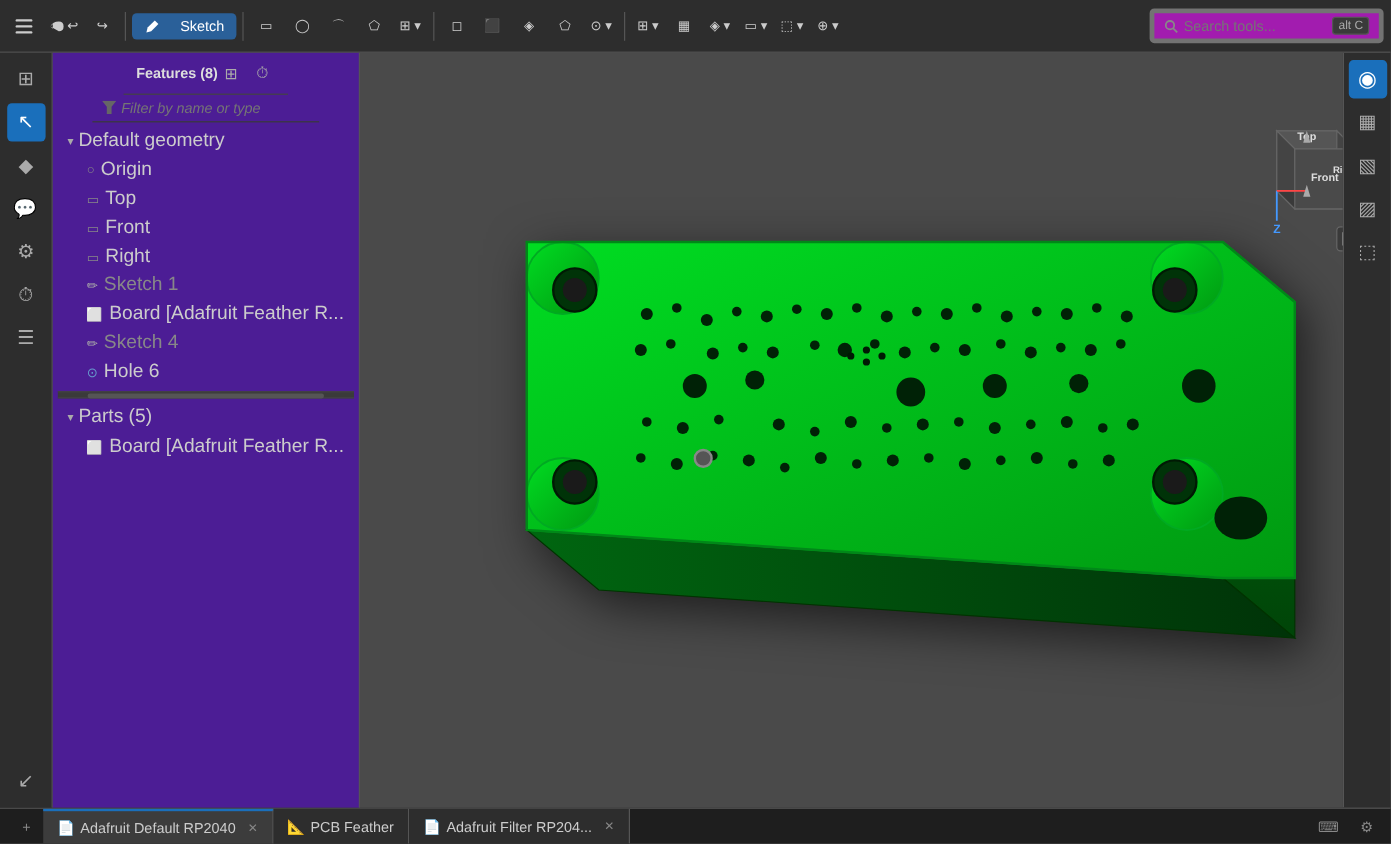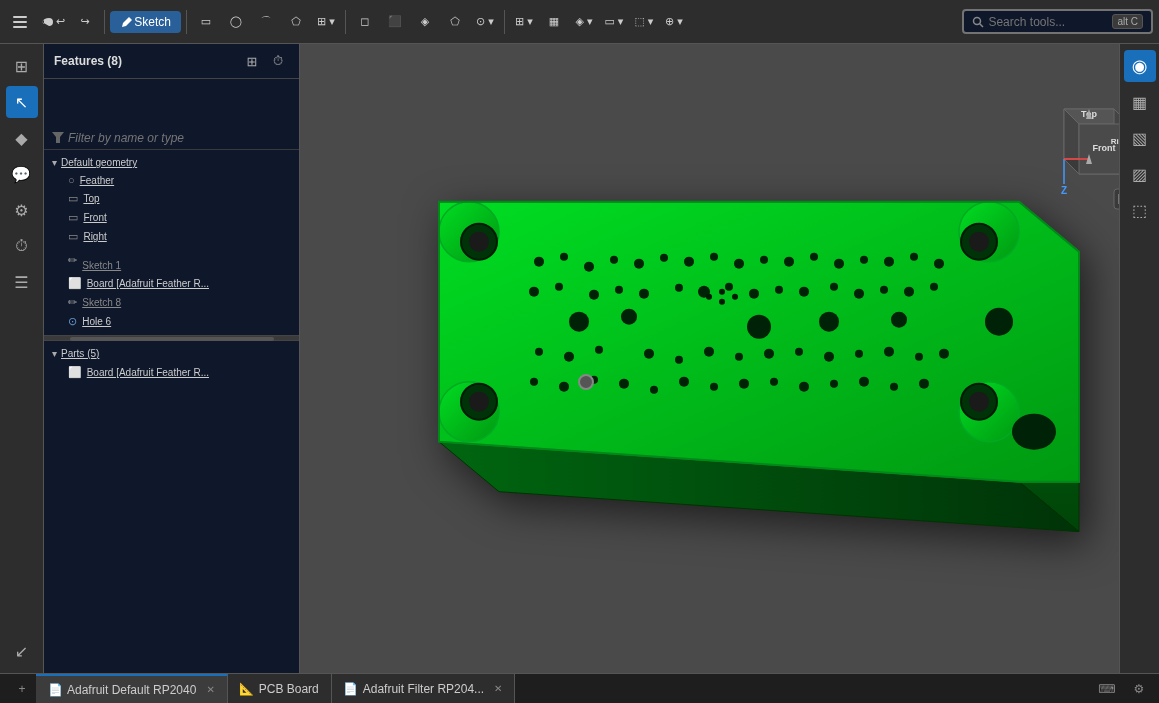--- a/index.html
+++ b/index.html
@@ -12,27 +12,27 @@
       padding: 0 6px; gap: 2px;
     }
     .tb-btn {
       display: flex; align-items: center; justify-content: center;
       height: 32px; min-width: 28px; padding: 0 4px;
       border-radius: 4px; cursor: pointer; color: #ccc;
       background: transparent; border: none; font-size: 11px;
     }
     .tb-separator { width: 1px; height: 24px; background: #555; margin: 0 3px; }
     .tb-sketch-btn {
-      display: flex; align-items: center; gap: 0;
+      display: flex; align-items: center; gap: 16px;
       padding: 4px 10px; background: #2a6099; color: #fff;
       border-radius: 4px; cursor: pointer; font-size: 12px;
     }
     .search-tools {
       margin-left: auto; display: flex; align-items: center;
-      background: #0f172a; border: 2px solid #737373; border-radius: 4px;
+      background: #a21caf; border: 4px solid #737373; border-radius: 4px;
       padding: 3px 8px; color: #888; font-size: 12px; gap: 4px;
     }
     .search-tools input {
       background: transparent; border: none; outline: none;
       color: #ccc; font-size: 12px; width: 120px;
     }
     .kbd {
       background: #3a3a3a; border: 1px solid #555; border-radius: 3px;
       padding: 1px 4px; font-size: 10px; color: #aaa;
     }
@@ -48,57 +48,57 @@
     }
     .icon-btn {
       width: 32px; height: 32px; display: flex; align-items: center;
       justify-content: center; border-radius: 4px; cursor: pointer;
       color: #aaa; font-size: 16px;
     }
     .icon-btn.active { background: #1a6fbb; color: #fff; }
 
     
     #feature-panel {
-      width: 256px; background: #0f172a; border-right: 1px solid #555;
-      display: flex; flex-direction: column;
+      width: 256px; background: #4c1d95; border-right: 1px solid #555;
+      display: flex; flex-direction: column; align-items: center;
     }
     #feature-header {
       display: flex; align-items: center; justify-content: space-between;
       padding: 6px 10px; border-bottom: 1px solid #444;
     }
     #feature-header-title { font-size: 12px; color: #ddd; font-weight: 600; }
     .feature-header-icons { display: flex; gap: 4px; }
     .small-icon-btn {
       width: 22px; height: 22px; display: flex; align-items: center;
       justify-content: center; border-radius: 3px; cursor: pointer; color: #aaa;
       font-size: 13px;
     }
 
     
     #filter-row {
       display: flex; align-items: center; padding: 4px 8px;
-      border-bottom: 1px solid #3a3a3a; gap: 4px; margin-top: 48px;
+      border-bottom: 1px solid #3a3a3a; gap: 4px;
     }
     #filter-input {
       flex: 1; background: transparent; border: none; outline: none;
       color: #888; font-size: 12px; font-style: italic;
     }
 
     
     #feature-tree { flex: 1; overflow-y: auto; padding: 4px 0; }
     .tree-section-header {
       display: flex; align-items: center; gap: 4px;
       padding: 3px 8px; cursor: pointer; color: #ccc;
     }
     .tree-item {
       display: flex; align-items: center; gap: 5px;
       padding: 3px 8px 3px 24px; cursor: pointer; color: #ccc;
     }
     .tree-icon { color: #888; font-size: 11px; }
-    .tree-label { font-size: 10px; text-decoration: underline; }
+    .tree-label { font-size: 16px; }
     .chevron { font-size: 10px; color: #aaa; }
 
     
     #parts-section { min-height: 80px; }
     .parts-item {
       display: flex; align-items: center; gap: 5px;
       padding: 4px 8px 4px 24px; cursor: pointer; color: #ccc;
     }
 
     
@@ -248,45 +248,45 @@
 
     <div id="feature-tree">
 
       <div class="tree-section-header">
         <span class="chevron">▾</span>
         <span class="tree-label">Default geometry</span>
       </div>
 
       <div class="tree-item">
         <span class="tree-icon">○</span>
-        <span class="tree-label">Feather</span>
+        <span class="tree-label">Origin</span>
       </div>
       <div class="tree-item">
         <span class="tree-icon">▭</span>
         <span class="tree-label">Top</span>
       </div>
       <div class="tree-item">
         <span class="tree-icon">▭</span>
         <span class="tree-label">Front</span>
       </div>
       <div class="tree-item">
         <span class="tree-icon">▭</span>
         <span class="tree-label">Right</span>
       </div>
       <div class="tree-item">
         <span class="tree-icon" style="color:#aaa;">✏</span>
-        <span class="tree-label" style="color:#888;margin-top:11px;">Sketch 1</span>
+        <span class="tree-label" style="color:#888;">Sketch 1</span>
       </div>
       <div class="tree-item">
         <span class="tree-icon" style="color:#6699cc;">⬜</span>
         <span class="tree-label">Board [Adafruit Feather R...</span>
       </div>
       <div class="tree-item">
         <span class="tree-icon" style="color:#aaa;">✏</span>
-        <span class="tree-label" style="color:#888;">Sketch 8</span>
+        <span class="tree-label" style="color:#888;">Sketch 4</span>
       </div>
       <div class="tree-item">
         <span class="tree-icon" style="color:#6699cc;">⊙</span>
         <span class="tree-label">Hole 6</span>
       </div>
 
       <div style="height:6px; background:#3a3a3a; border-top:1px solid #444; border-bottom:1px solid #444; margin:4px 0;">
         <div style="width:80%; height:4px; background:#555; border-radius:2px; margin:1px auto;"></div>
       </div>
 
@@ -475,21 +475,21 @@
 
 <div id="status-bar">
   <div class="add-tab">+</div>
   <div class="tab-item active">
     <span class="tab-icon">📄</span>
     <span>Adafruit Default RP2040</span>
     <span style="margin-left:6px; color:#888; font-size:10px;">✕</span>
   </div>
   <div class="tab-item">
     <span class="tab-icon">📐</span>
-    <span>PCB Board</span>
+    <span>PCB Feather</span>
   </div>
   <div class="tab-item">
     <span class="tab-icon">📄</span>
     <span>Adafruit Filter RP204...</span>
     <span style="margin-left:6px; color:#888; font-size:10px;">✕</span>
   </div>
   <div id="status-right">
     <div class="status-icon">⌨</div>
     <div class="status-icon">⚙</div>
   </div>

